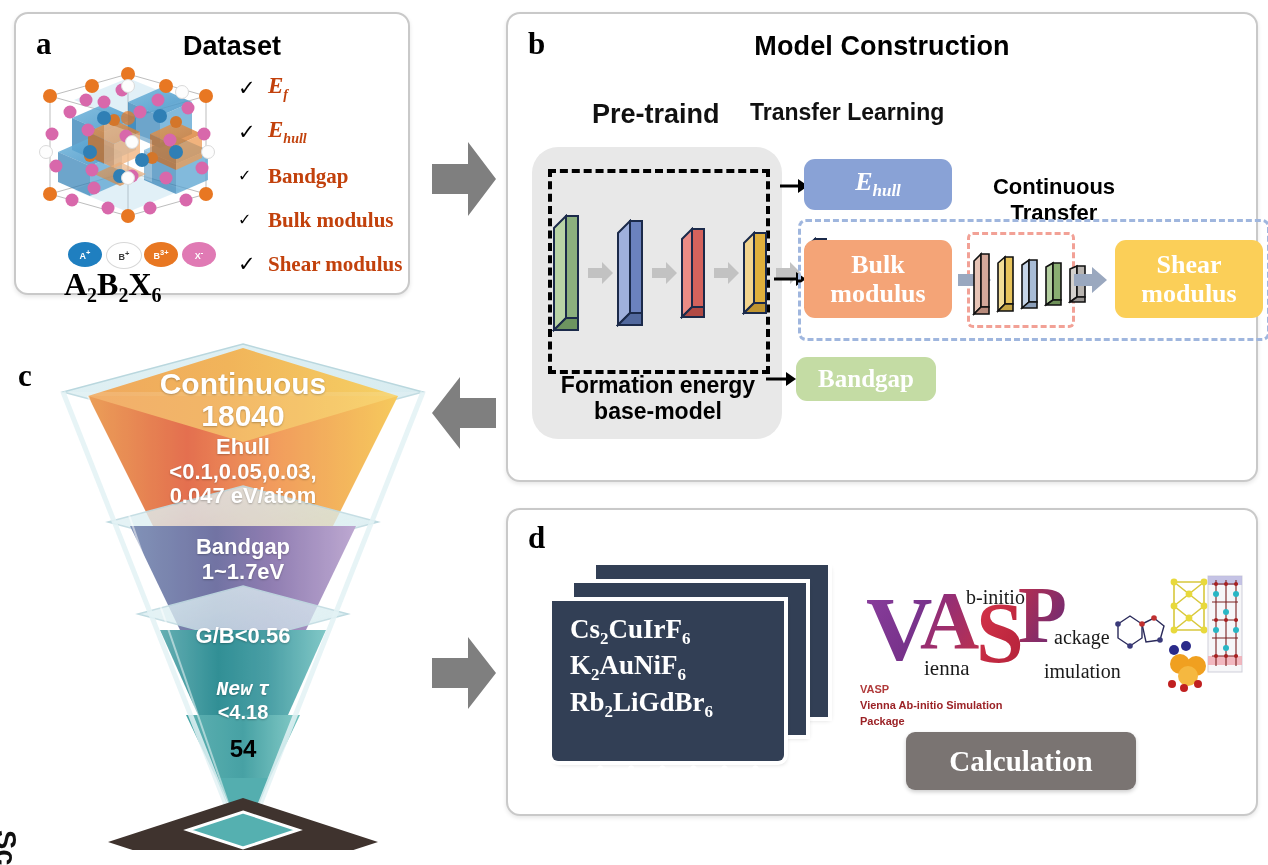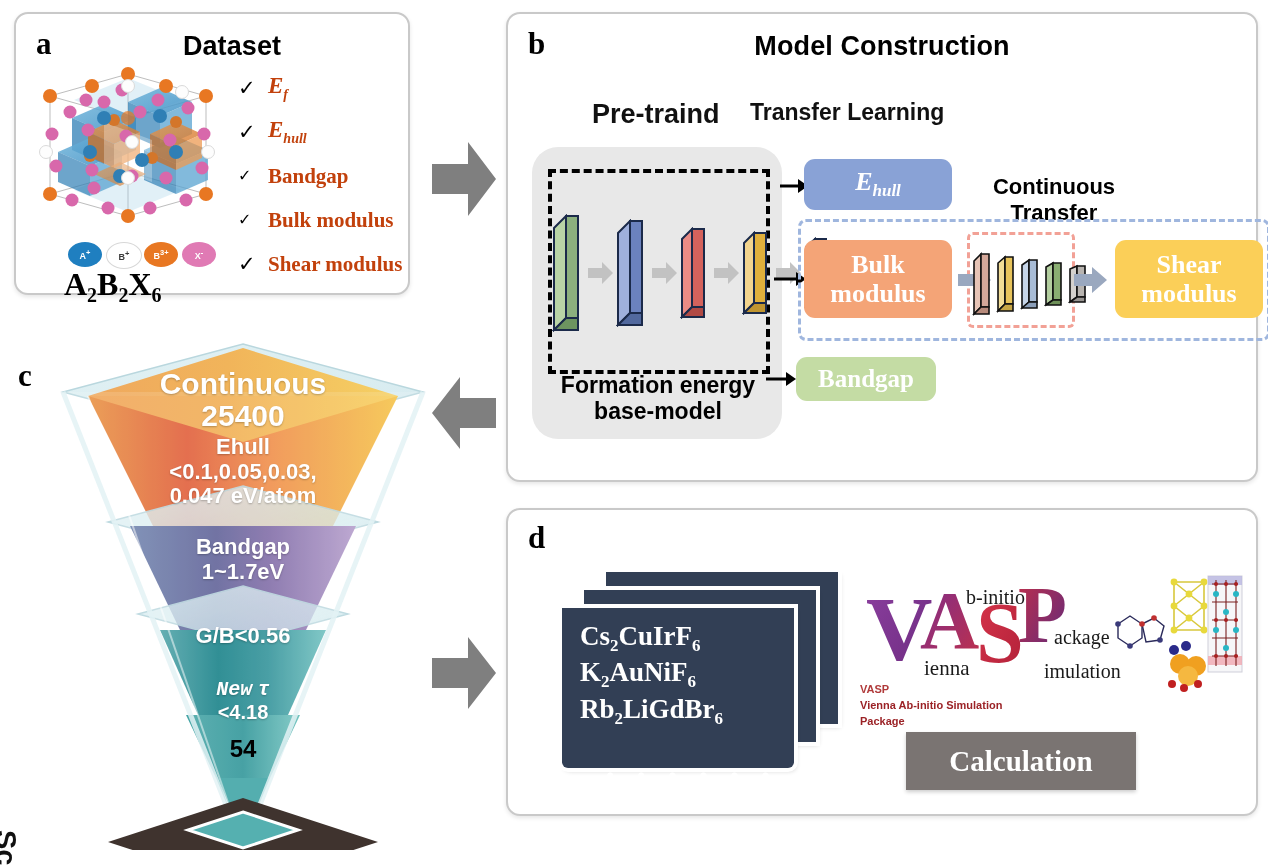--- a/index.html
+++ b/index.html
@@ -103,40 +103,40 @@
   #ft-gb{top:293px;font-size:22px;}
   #ft-tau{top:347px;font-size:20px;line-height:1.1;}
   #ft-tau .it{font-family:Liberation Mono, monospace;font-style:italic;font-weight:bold;text-align:center;}
   #ft-54{top:405px;font-size:24px;color:#000;text-shadow:none;}
 
   
   #panel-d{left:506px;top:508px;width:752px;height:308px;}
   #d-letter{left:20px;top:12px;}
   #d-title{left:0;top:15px;}
 
-  #cards{position:absolute;left:50px;top:55px;width:290px;height:220px;margin-top:7px;}
+  #cards{position:absolute;left:40px;top:55px;width:290px;height:220px;}
   .card{position:absolute;background:#323f55;box-shadow:0 0 0 4px #fff,2px 3px 5px rgba(0,0,0,.20);}
   .card.c-back{left:48px;top:0;width:232px;height:152px;}
   .card.c-mid{left:26px;top:18px;width:232px;height:152px;}
   .card.c-front{left:4px;top:36px;width:232px;height:160px;border-radius:0 0 6px 6px;}
   #card-text{position:absolute;left:22px;top:48px;width:230px;
              font-family:"Liberation Serif",serif;font-weight:bold;font-size:27px;
              color:#fff;line-height:1.24;}
   #card-text sub{font-size:17px;}
   #card-dots{position:absolute;left:48px;top:190px;color:#fff;font-size:24px;
              letter-spacing:8px;}
 
   #vasp{position:absolute;left:350px;top:60px;width:290px;height:150px;}
   #vasp-sub{position:absolute;left:352px;top:172px;font-size:11px;font-weight:bold;
             color:#9b2226;line-height:1.45;}
   #vasp-sub .nm{color:#b03a3a;}
   #mini-struct{position:absolute;left:600px;top:62px;width:135px;height:128px;}
 
   #calc-btn{position:absolute;left:398px;top:222px;width:230px;height:58px;
-            background:#7a7472;border-radius:0;display:flex;align-items:center;
+            background:#7a7472;border-radius:9px;display:flex;align-items:center;
             justify-content:center;color:#fff;font-family:"Liberation Serif",serif;
             font-weight:bold;font-size:29px;box-shadow:0 2px 4px rgba(0,0,0,.2);}
 
   
   .bigarrow{position:absolute;}
 </style>
 </head>
 <body>
 
 <div class="panel" id="panel-a">
@@ -512,21 +512,21 @@
       <polygon points="15,62 375,62 202,500 188,500" fill="#ffffff" opacity=".13"></polygon>
       <path d="M15,62 L188,500 L202,500 L375,62" fill="none" stroke="#e3f2f5" stroke-width="5" opacity=".85"></path>
       <path d="M40,66 L186,490" fill="none" stroke="#ffffff" stroke-width="2" opacity=".5"></path>
 
       <polygon points="195,468 330,512 195,556 60,512" fill="#3f332e"></polygon>
       <polygon points="195,482 250,500 195,518 140,500" fill="#55b0b0" stroke="#ffffff" stroke-width="3"></polygon>
     </svg>
 
     <div class="fun-text" id="ft-cand">
       <span>Continuous</span><br>
-      <span>25400</span>
+      <span>18040</span>
     </div>
     <div class="fun-text" id="ft-ehull">
       <span>Ehull</span><br>
       <span>&lt;0.1,0.05,0.03,</span><br>
       <span>0.047 eV/atom</span>
     </div>
     <div class="fun-text" id="ft-band">
       <span>Bandgap</span><br>
       <span>1~1.7eV</span>
     </div>

